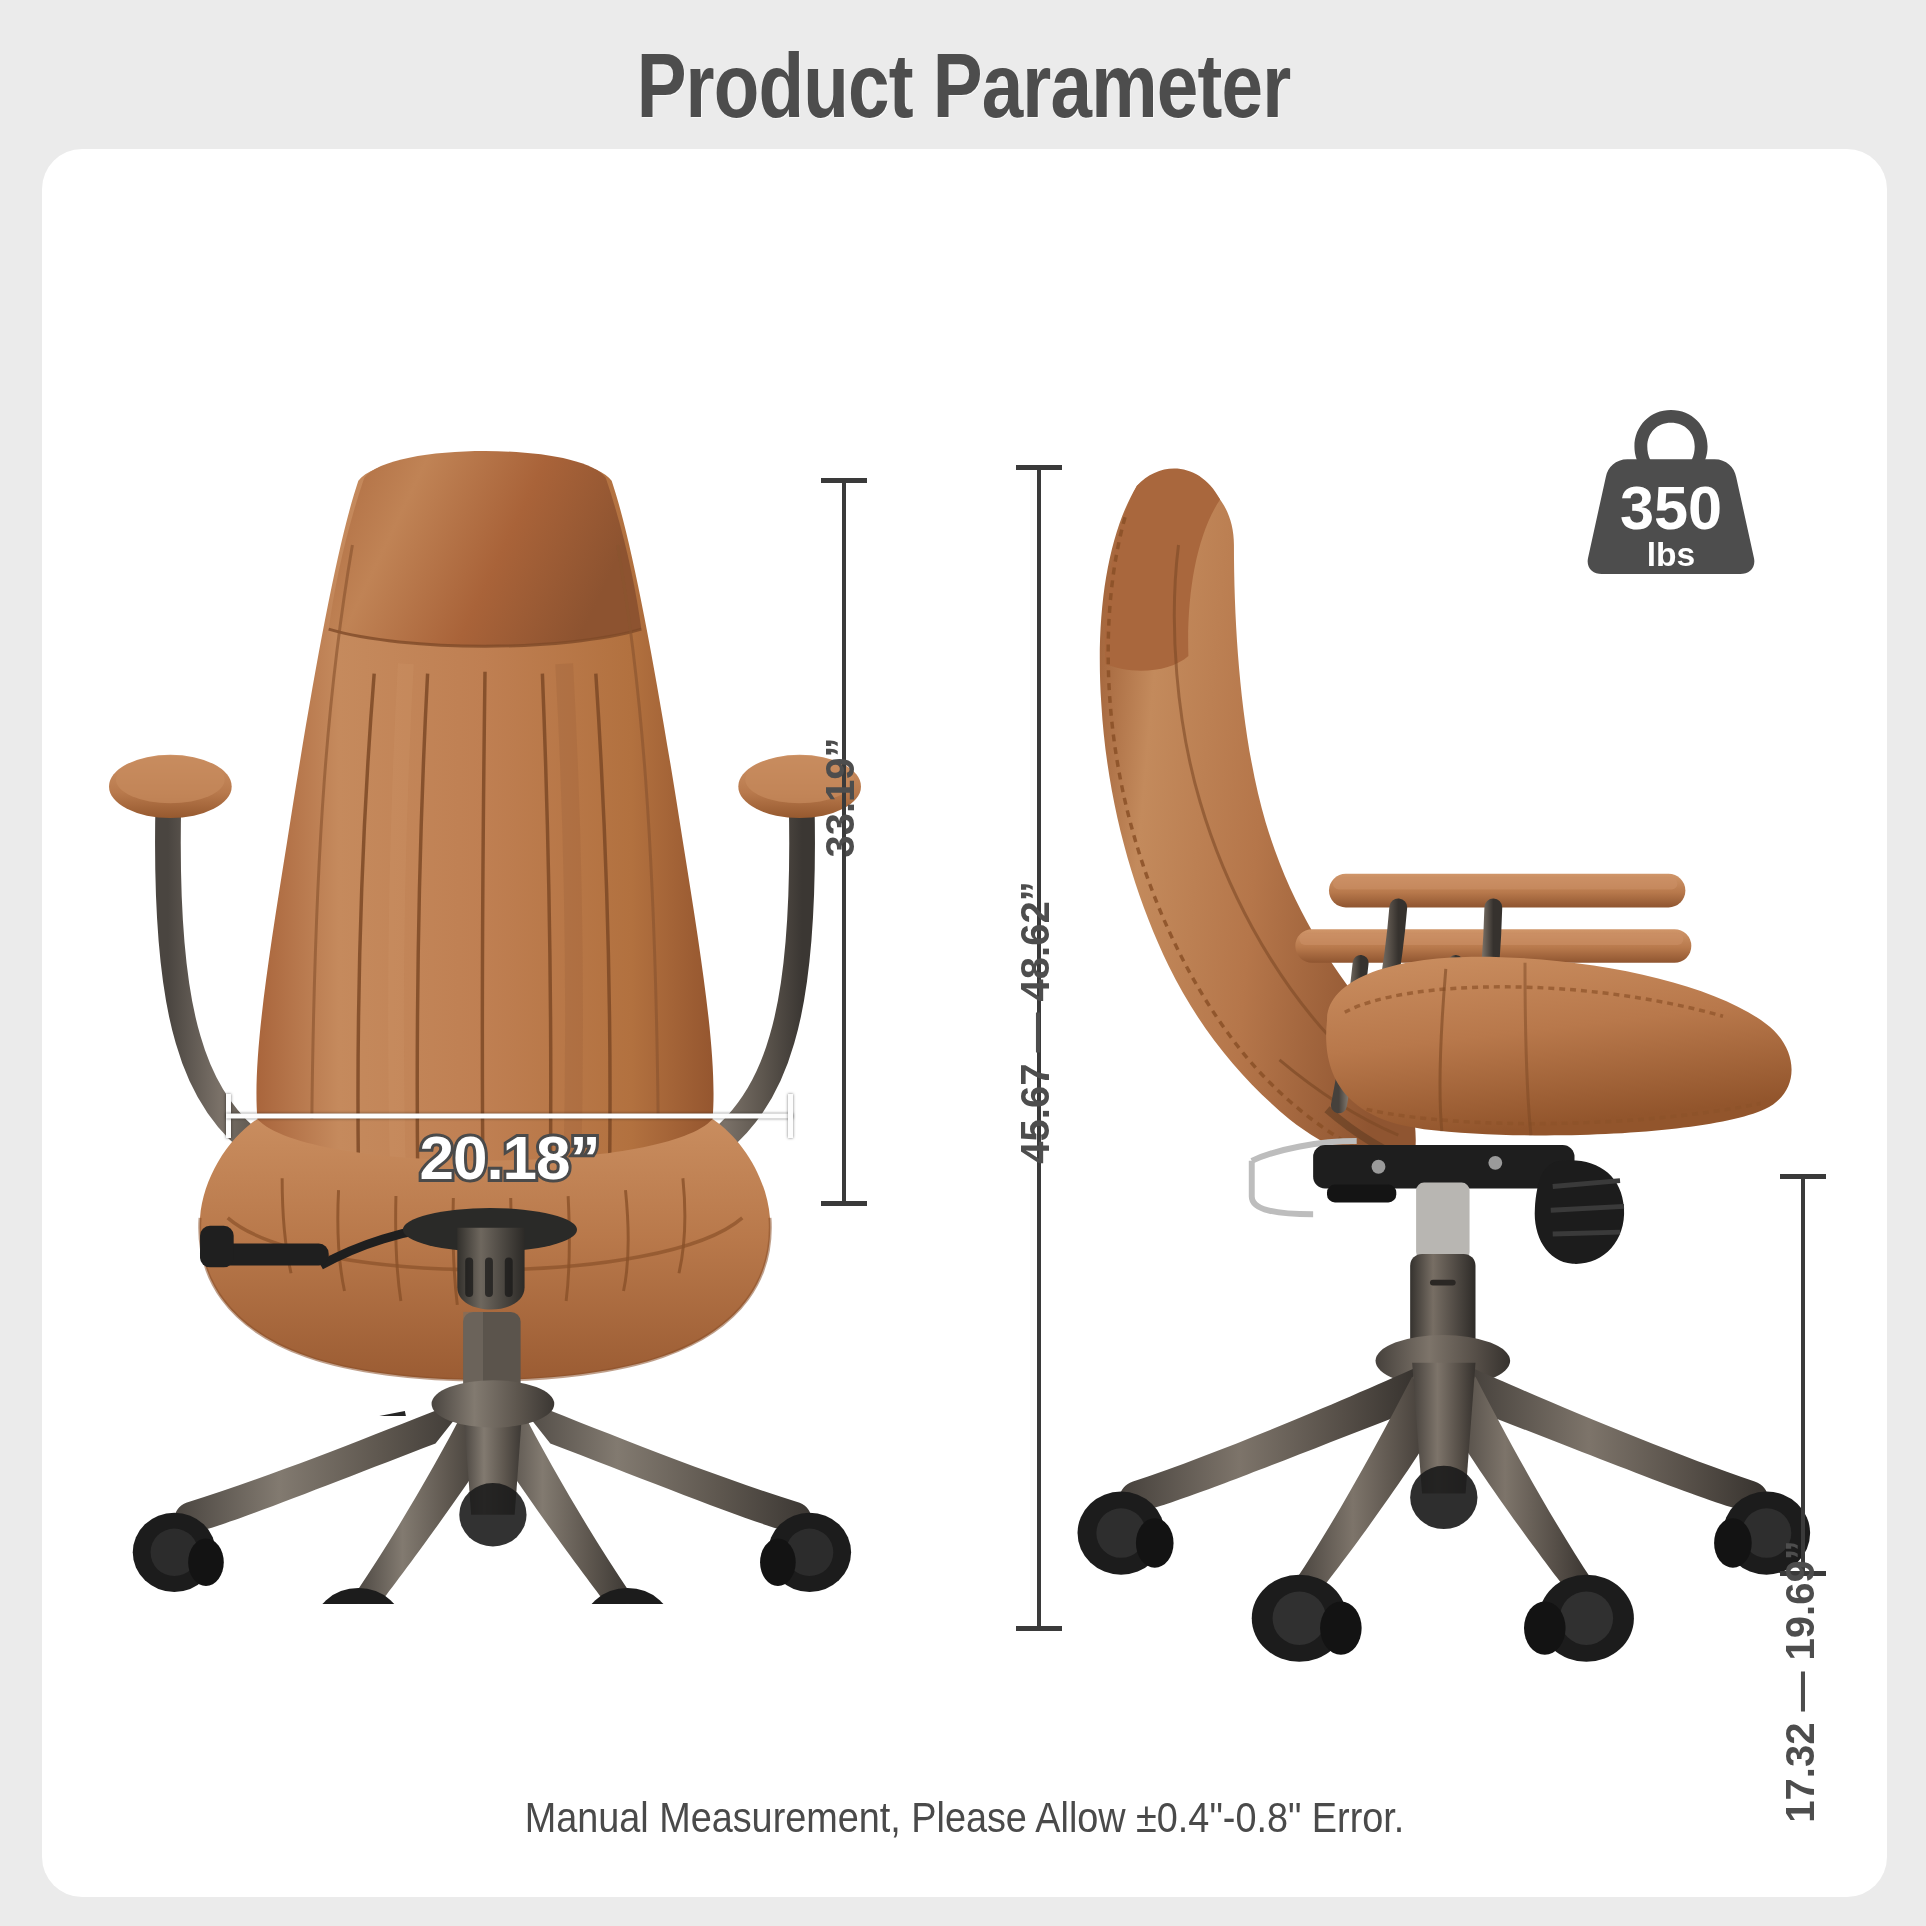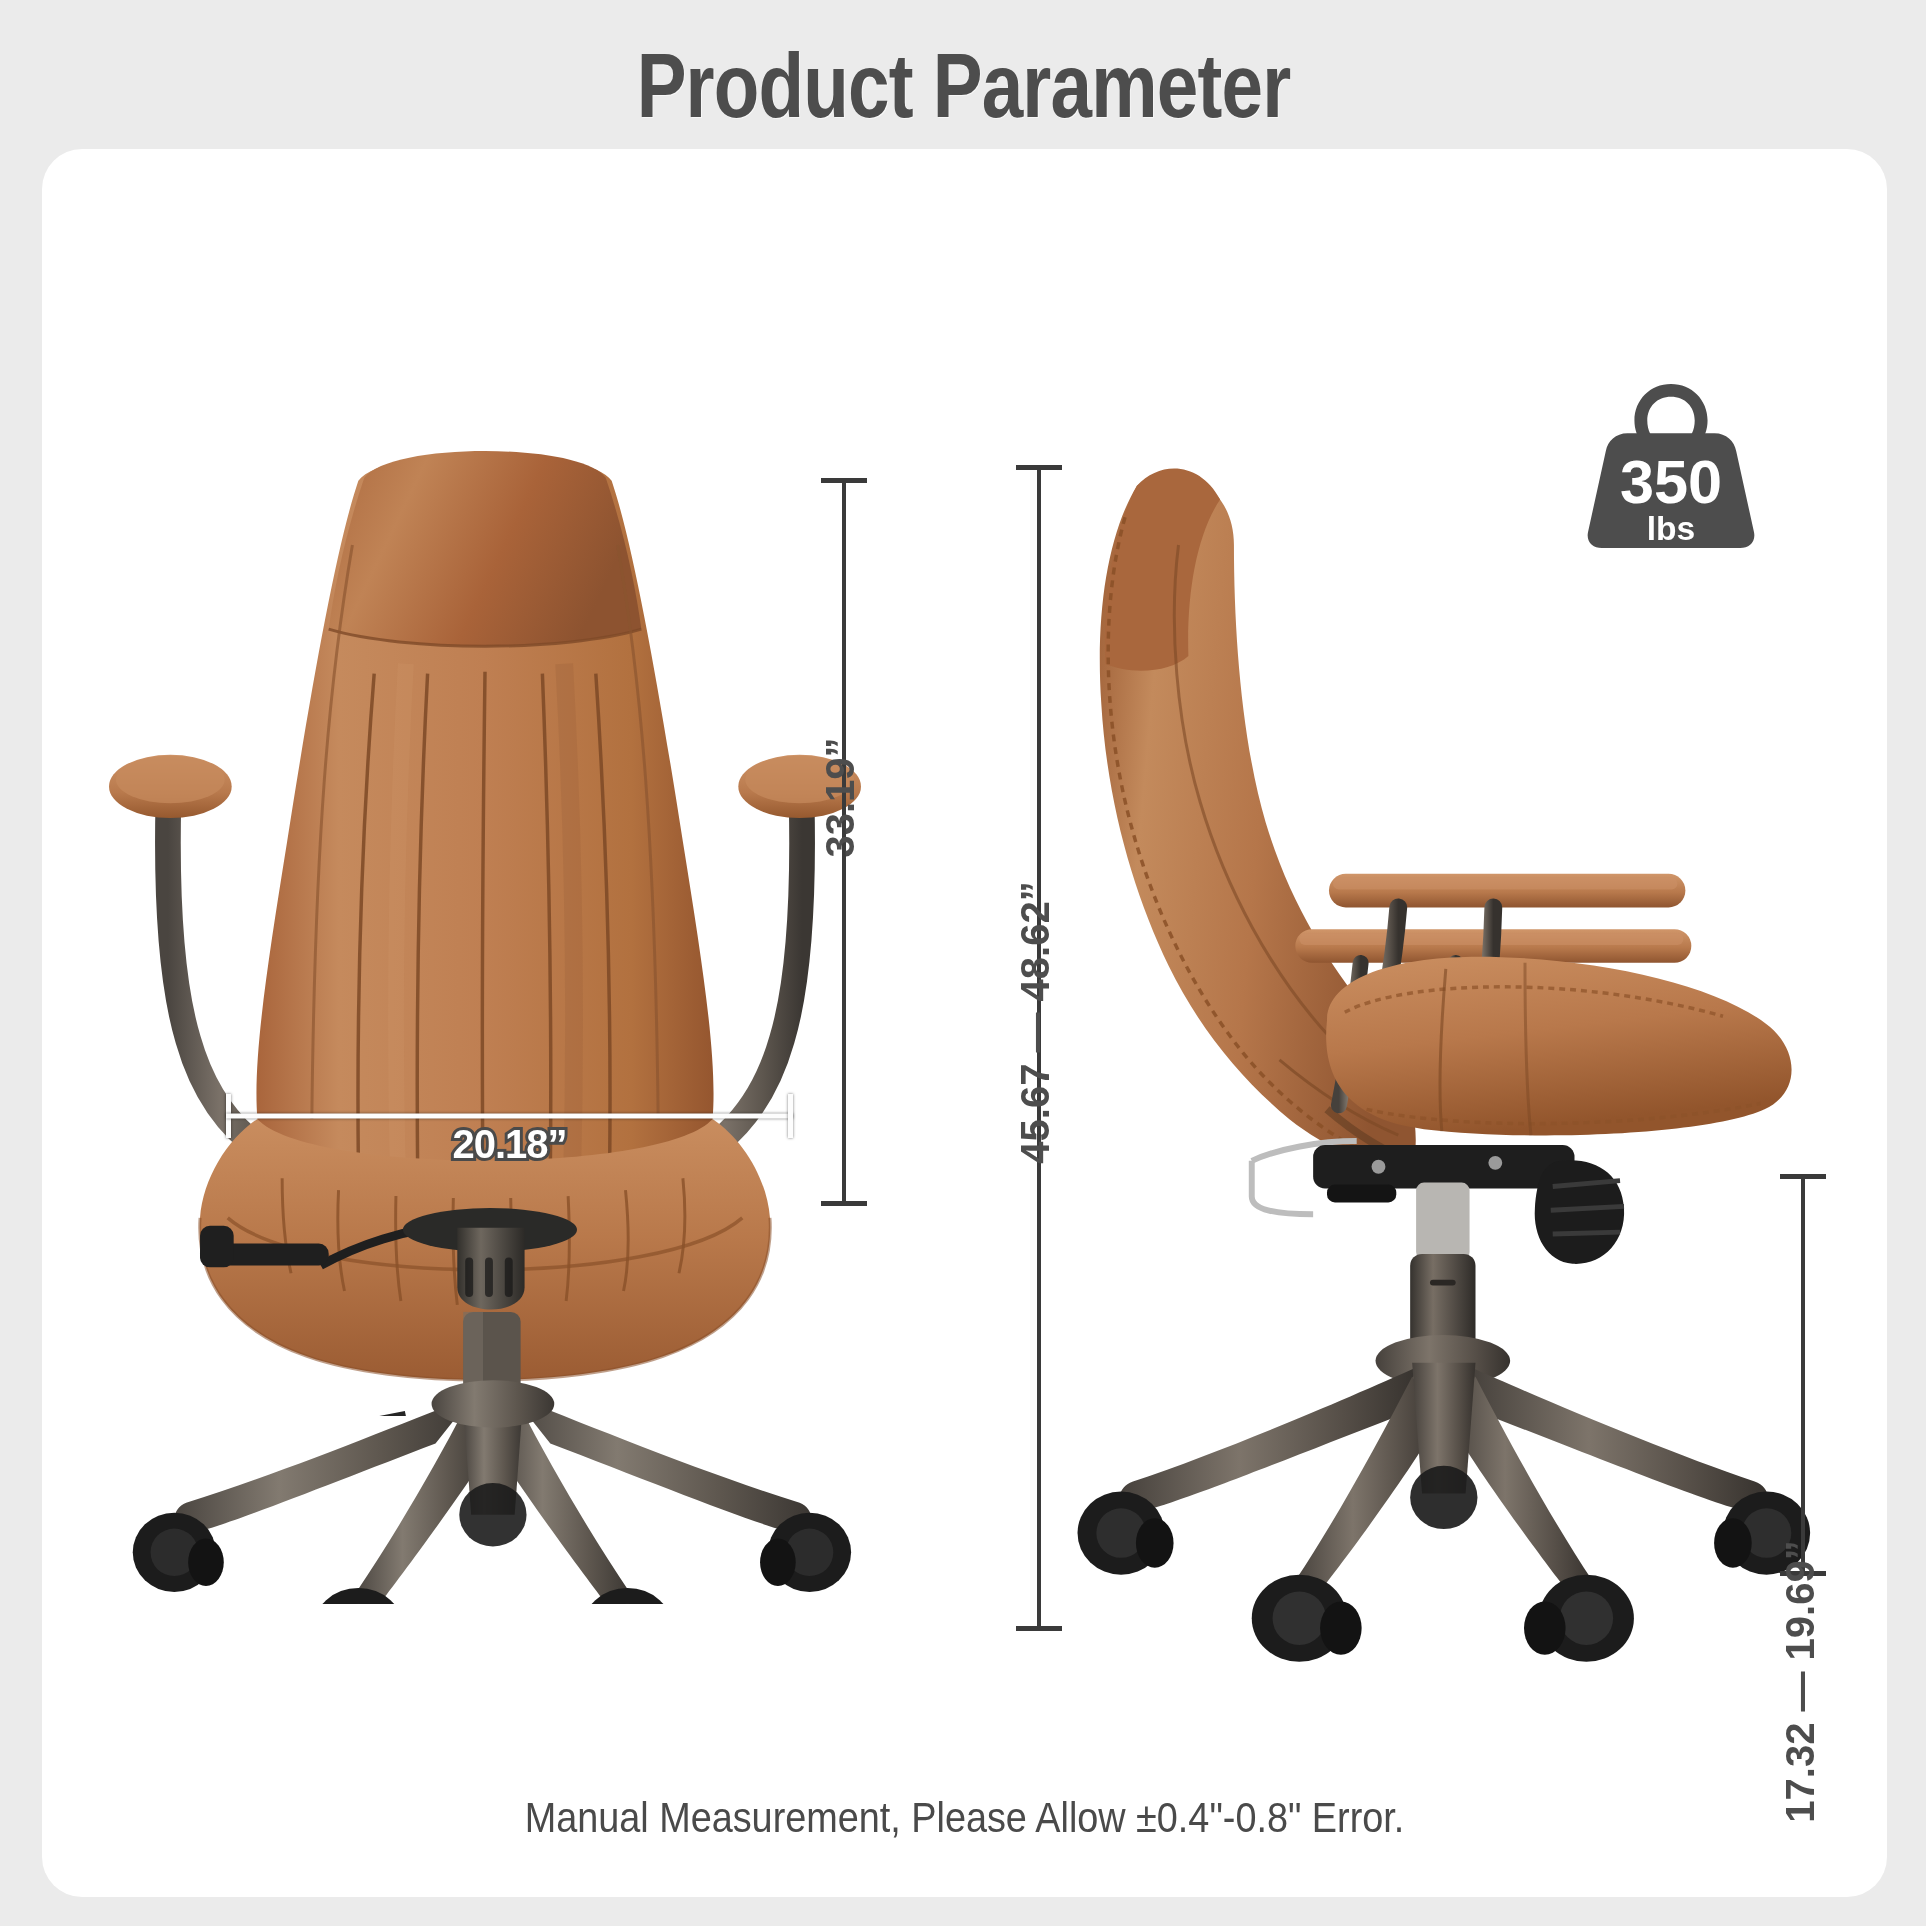--- a/index.html
+++ b/index.html
@@ -92,31 +92,31 @@
   .hdim .htick{
     position:absolute;top:50%;width:5px;height:44px;
     background:#fdfdfd;transform:translateY(-50%);
     box-shadow:0 0 3px rgba(0,0,0,.55);
   }
   .hdim .htick.l{left:0;}
   .hdim .htick.r{right:0;}
   .hdim .hlabel{
     position:absolute;left:0;width:100%;top:28px;
     text-align:center;
-    font-size:40px;font-weight:bold;color:#ffffff;
+    font-size:62px;font-weight:bold;color:#ffffff;
     -webkit-text-stroke:6px #4a4a4a;
     paint-order:stroke fill;
     letter-spacing:-1px;
   }
 
   #dim-seat-width{left:226px;top:1094px;width:567px;height:44px;}
   #dim-seat-depth{left:1299px;top:1097px;width:461px;height:44px;}
 
   
-  #weight-badge{position:absolute;left:1584px;top:380px;width:174px;height:168px;}
+  #weight-badge{position:absolute;left:1584px;top:406px;width:174px;height:168px;}
 </style>
 </head>
 <body>
 
 <div class="page">
 
   <div class="title">Product Parameter</div>
 
   <div class="card"></div>
 

